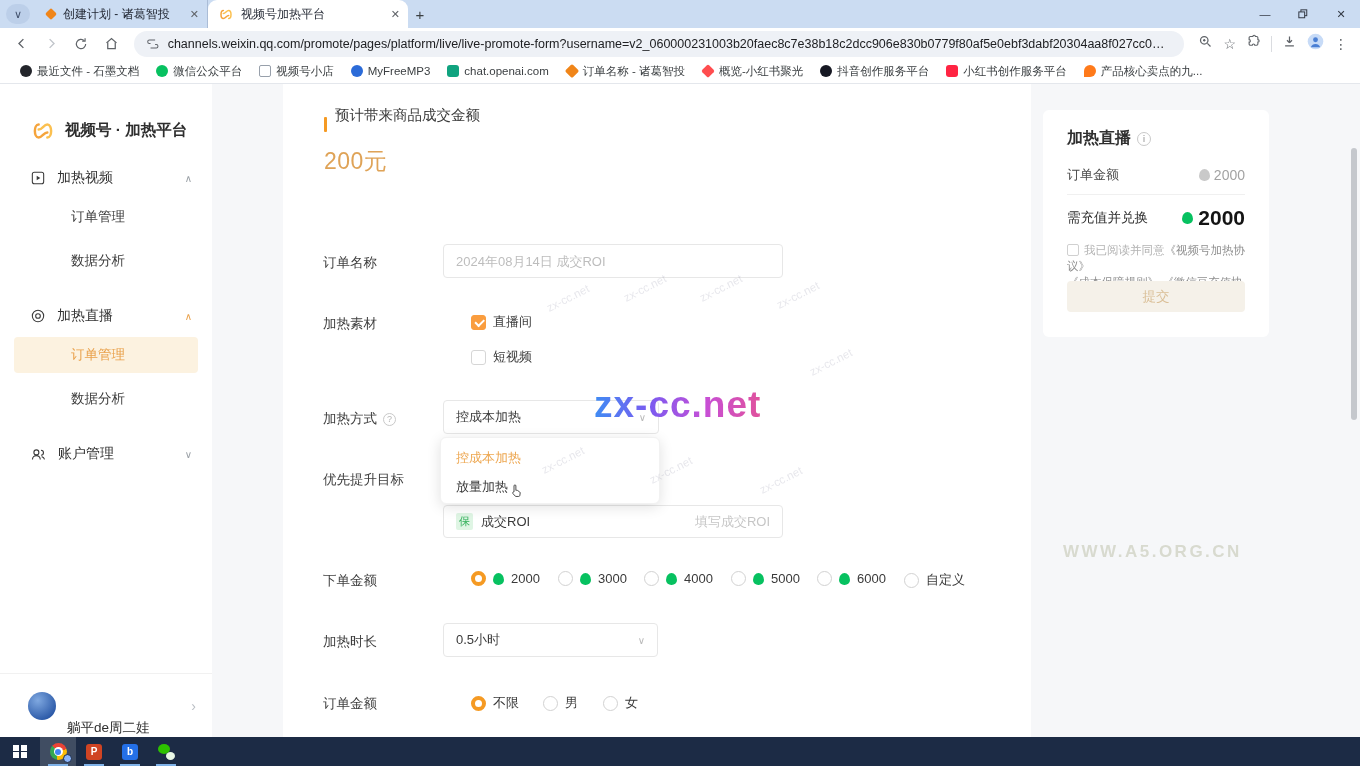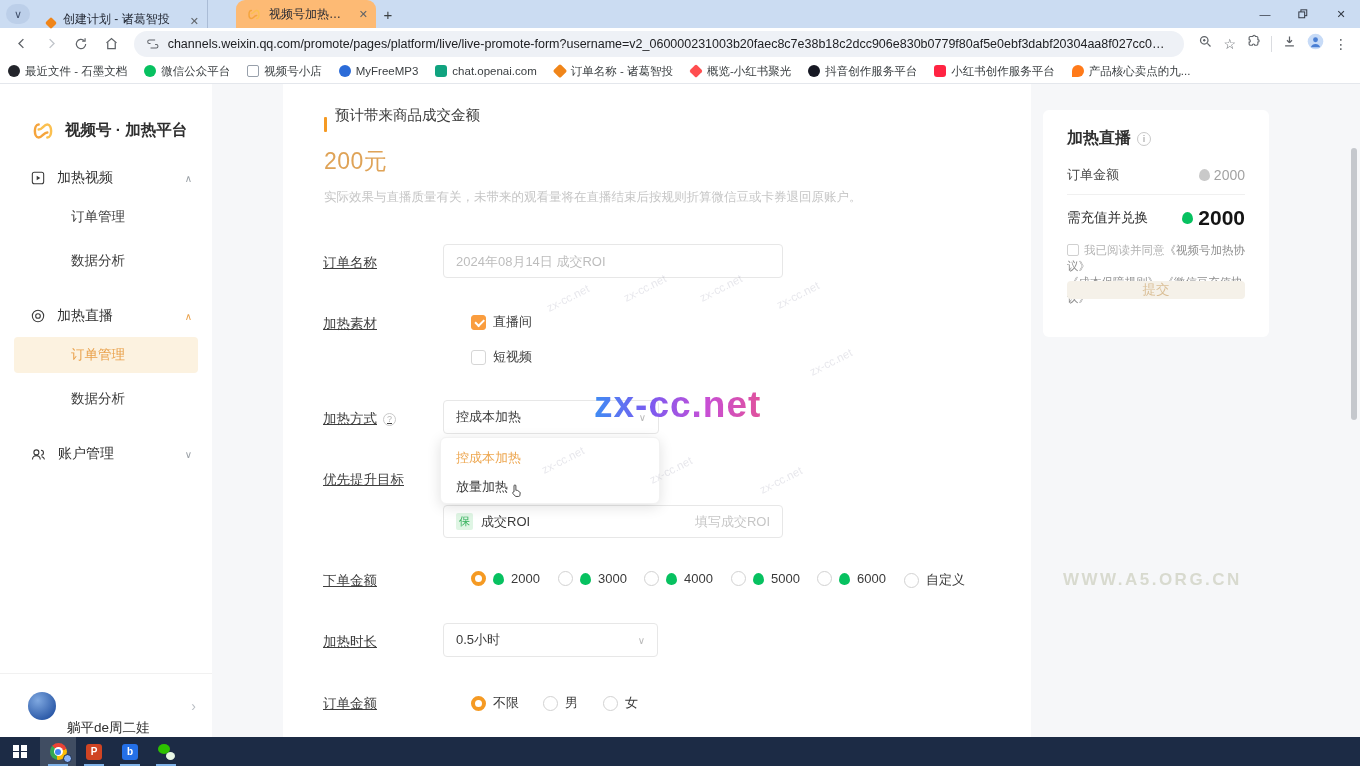--- a/index.html
+++ b/index.html
@@ -3,38 +3,38 @@
 <meta charset="utf-8">
 <style>
   * { margin:0; padding:0; box-sizing:border-box; }
   html,body { width:1360px; height:766px; overflow:hidden; }
   body { font-family:"Liberation Sans","DejaVu Sans",sans-serif; background:#f6f7f9; position:relative; color:#3a3a3a; }
 
   
   .tabbar { height:28px; background:#cbdcf2; display:flex; align-items:center; padding-left:6px; position:relative; }
   .tab-search { width:24px; height:20px; display:flex; align-items:center; justify-content:center; color:#41506b; font-size:11px; border-radius:10px; background:#bccfe9; margin-right:6px; cursor:pointer; }
   .tab { display:flex; align-items:center; gap:7px; height:28px; padding:0 8px 0 10px; width:172px; font-size:12px; color:#1f2430; }
-  .tab.inactive { border-right:1px solid #aabcd6;align-items:flex-end; }
-  .tab.active { background:#fdba74; border-radius:9px 9px 0 0; width:140px;margin-left:28px; }
+  .tab.inactive { border-right:1px solid #aabcd6; }
+  .tab.active { background:#ffffff; border-radius:9px 9px 0 0; width:200px; }
   .tab .t-title { flex:1; white-space:nowrap; overflow:hidden; text-overflow:ellipsis; }
   .tab .t-close { color:#5f6368; font-size:11px; cursor:pointer; }
   .newtab { width:24px; height:24px; display:flex; align-items:center; justify-content:center; font-size:15px; color:#3c4043; cursor:pointer; }
   .wincontrols { position:absolute; right:0; top:0; height:28px; display:flex; }
   .wc { width:38px; height:28px; display:flex; align-items:center; justify-content:center; color:#343a45; font-size:11px; cursor:pointer; }
 
   .toolbar { height:31px; background:#ffffff; display:flex; align-items:center; padding:0 8px; gap:4px; }
   .navbtn { width:26px; height:26px; display:flex; align-items:center; justify-content:center; border-radius:50%; cursor:pointer; }
   .urlpill { flex:1; height:26px; background:#eef1f6; border-radius:13px; display:flex; align-items:center; padding:0 12px; gap:8px; margin:0 6px; overflow:hidden; }
   .urltext { font-size:12.5px; color:#202124; white-space:nowrap; overflow:hidden; text-overflow:ellipsis; }
   .tb-right { display:flex; align-items:center; gap:10px; padding:0 4px; }
   .tb-divider { width:1px; height:16px; background:#dadce0; }
   .star { color:#5f6368; font-size:14px; cursor:pointer; }
   .dots { color:#5f6368; font-size:14px; letter-spacing:0; cursor:pointer; }
 
-  .bookmarks { height:25px; background:#fff; border-bottom:1px solid #e4e7ec; display:flex; align-items:center; gap:17px; padding:0 8px; font-size:11.5px; color:#3c4043; white-space:nowrap; }
+  .bookmarks { height:25px; background:#fff; border-bottom:1px solid #e4e7ec; display:flex; align-items:center; gap:17px; padding:0 20px; font-size:11.5px; color:#3c4043; white-space:nowrap; }
   .bm { display:flex; align-items:center; gap:5px; cursor:pointer; }
   .bm-ico { width:12px; height:12px; border-radius:50%; display:inline-block; flex:none; }
   .bm-ico.sq { border-radius:3px; }
   .bm0 { background:#23252b; } .bm1 { background:#07c160; }
   .bm2 { background:#fff; border:1.5px solid #98a0ab; border-radius:2px; }
   .bm3 { background:#2b6bd8; } .bm4 { background:#10a37f; }
   .bm5 { background:#f08519; transform:rotate(45deg) scale(.85); border-radius:2px; }
   .bm6 { background:#ff4d4f; border-radius:2px; transform:rotate(45deg) scale(.8); }
   .bm7 { background:#161823; } .bm8 { background:#ff2442; border-radius:3px; }
   .bm9 { background:#ff7a1a; border-radius:50% 50% 50% 0; }
@@ -52,21 +52,21 @@
   .avatar { width:28px; height:28px; border-radius:50%; background:radial-gradient(circle at 35% 30%, #7fa8e0, #2c5aa8 75%); flex:none; }
   .side-user .uname { flex:1; font-size:13.5px; color:#2e2e2e;margin-top:45px; }
   .side-user .uchev { color:#b9bec4; font-size:14px; }
 
   .main-card { position:absolute; left:283px; top:0; width:748px; bottom:0; background:#fff; }
   .abs { position:absolute; }
   .sec-bar { width:3px; height:15px; background:#f59a23; border-radius:1px; }
   .sec-title { font-size:14.5px; color:#3a3a3a; }
   .big-amount { font-size:23px; color:#dfa357; letter-spacing:.5px; }
   .note { font-size:12.5px; color:#c6c6c6; }
-  .f-label { font-size:13.5px; color:#3f3f3f;text-decoration:underline; }
+  .f-label { font-size:13.5px; color:#3f3f3f; }
   .inputbox { border:1px solid #e7e7e7; border-radius:4px; background:#fff; }
   input.txt { width:100%; height:100%; border:none; outline:none; background:transparent; padding:0 12px; font-size:13px; color:#3a3a3a; font-family:inherit; }
   input.txt::placeholder { color:#bdbdbd; }
   .selectbox { border:1px solid #e7e7e7; border-radius:4px; background:#fff; display:flex; align-items:center; padding:0 12px; font-size:13px; color:#3a3a3a; cursor:pointer; justify-content:space-between; }
   .sel-chev { color:#b9b9b9; font-size:10px; }
   .cb { width:15px; height:15px; border:1px solid #d6d6d6; border-radius:3px; background:#fff; position:relative; flex:none; cursor:pointer; }
   .cb.checked { background:#fa9d3e; border-color:#fa9d3e; }
   .cb.checked::after { content:""; position:absolute; left:3px; top:3.5px; width:7px; height:3.5px; border-left:2px solid #fff; border-bottom:2px solid #fff; transform:rotate(-45deg); }
   .opt { display:flex; align-items:center; gap:7px; font-size:13px; color:#3a3a3a; cursor:pointer;padding-left:30px; }
   .radio { width:15px; height:15px; border-radius:50%; border:1.5px solid #d2d2d2; background:#fff; flex:none; }
@@ -79,25 +79,25 @@
   .dd-opt.sel { color:#eda64f; }
   .roi-badge { background:#dff5e4; color:#2fae57; font-size:11px; padding:1px 3px; border-radius:2px; flex:none; }
 
   .panel { position:absolute; left:1043px; top:26px; width:226px; height:227px; background:#fff; border-radius:6px; }
   .panel-title { position:absolute; left:24px; top:18px; font-size:16px; font-weight:bold; color:#2f2f2f; display:flex; align-items:center; gap:6px; }
   .p-row { position:absolute; left:24px; right:24px; display:flex; align-items:center; justify-content:space-between; }
   .p-divider { position:absolute; left:24px; right:24px; top:84px; height:1px; background:#f0f0f0; }
   .p-agree { position:absolute; left:24px; right:18px; top:132px; font-size:11.5px; line-height:16px; color:#b3b3b3; }
   .p-agree .lnk { color:#8f8f8f; cursor:pointer; }
   .agree-cb { width:12px; height:12px; border:1px solid #d0d0d0; border-radius:2px; display:inline-block; vertical-align:-2px; margin-right:5px; background:#fff; cursor:pointer; }
-  .submit { position:absolute; left:24px; right:24px; top:171px; height:18px; border:none; border-radius:4px; background:#f5f1e9; color:#dabf97; font-size:13.5px; cursor:not-allowed; font-family:inherit; }
+  .submit { position:absolute; left:24px; right:24px; top:171px; height:31px; border:none; border-radius:4px; background:#f5f1e9; color:#dabf97; font-size:13.5px; cursor:not-allowed; font-family:inherit; }
 
   
   .wm-grad { position:absolute; font-weight:bold; background:linear-gradient(90deg,#3f8cf3,#7b5bf0,#c74fd6,#e0529c); -webkit-background-clip:text; background-clip:text; color:transparent; z-index:6; pointer-events:none; }
-  .wm-corner { position:absolute; left:1063px; top:458px; font-size:17px; letter-spacing:2.5px; color:#d8dacf; font-weight:bold; z-index:6; pointer-events:none;margin-top:28px; }
+  .wm-corner { position:absolute; left:1063px; top:458px; font-size:17px; letter-spacing:2.5px; color:#d8dacf; font-weight:bold; z-index:6; pointer-events:none; }
   .wm-s { position:absolute; font-size:11.5px; color:rgba(110,110,145,.17); transform:rotate(-27deg); z-index:6; pointer-events:none; }
 
   .scroll-thumb { position:absolute; right:3px; top:64px; width:6px; height:272px; background:#c5c8cd; border-radius:3px; cursor:pointer; }
 
   
   .taskbar { position:absolute; left:0; right:0; bottom:0; height:29px; background:#1c2b45; display:flex; align-items:stretch; }
   .tb-slot { width:36px; display:flex; align-items:center; justify-content:center; position:relative; cursor:pointer; }
   .tb-slot.active { background:rgba(255,255,255,.16); }
   .tb-slot .ind { position:absolute; bottom:0; left:8px; right:8px; height:2px; background:#7fb2e8; }
   .win-logo { display:grid; grid-template-columns:6px 6px; grid-template-rows:6px 6px; gap:1.5px; }
@@ -287,21 +287,20 @@
       <span class="avatar"></span>
       <span class="uname">躺平de周二娃</span>
       <span class="uchev">›</span>
     </div>
   </div>
 
   <div class="main-card">
     <div class="abs sec-bar" style="left:41px;top:33px;"></div>
     <div class="abs sec-title" style="left:52px;top:22px;">预计带来商品成交金额</div>
     <div class="abs big-amount" style="left:41px;top:62px;">200元</div>
-    <div class="abs note" style="left:41px;top:105px;">实际效果与直播质量有关，未带来的观看量将在直播结束后按规则折算微信豆或卡券退回原账户。</div>
 
     <div class="abs f-label" style="left:40px;top:170px;">订单名称</div>
     <div class="abs inputbox" style="left:160px;top:160px;width:340px;height:34px;">
       <input class="txt" placeholder="2024年08月14日 成交ROI" style="">
     </div>
 
     <div class="abs f-label" style="left:40px;top:231px;">加热素材</div>
     <div class="abs opt" style="left:158px;top:229px;">
       <span class="cb checked"></span>
       <span>直播间</span>

